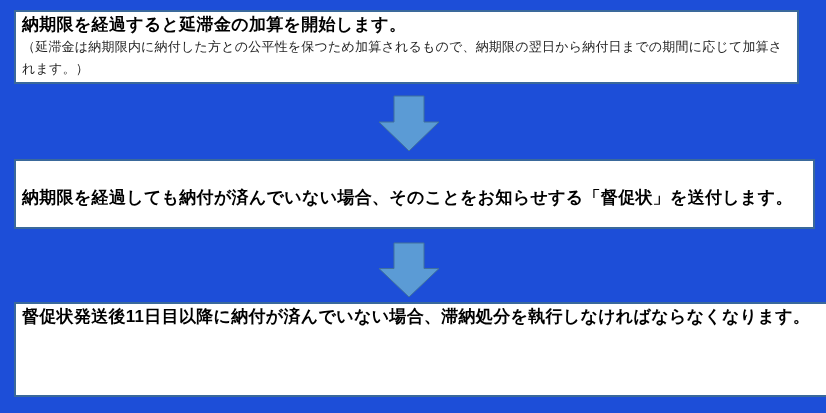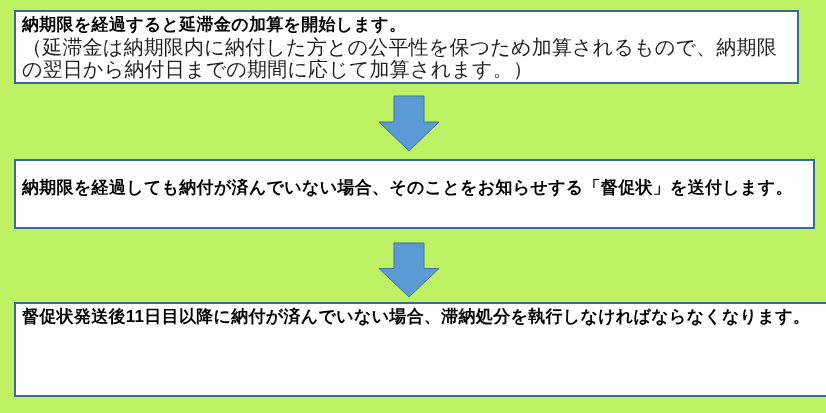--- a/index.html
+++ b/index.html
@@ -4,47 +4,47 @@
 <style>
   html, body {
     margin: 0;
     padding: 0;
     background: #ffffff;
   }
   .canvas {
     position: relative;
     width: 826px;
     height: 413px;
-    background: #bef264;
+    background: #1d4ed8;
     font-family: "Liberation Sans", "DejaVu Sans", sans-serif;
     overflow: hidden;
   }
   .step-box {
     position: absolute;
     box-sizing: border-box;
     border: 2px solid var(--box-border, #3A699B);
     background: #ffffff;
     padding: 2px 6px 2px 6px;
   }
   .step-box .title {
     font-size: 17px;
     font-weight: bold;
     color: var(--title-color, #000000);
     line-height: 22px;
     letter-spacing: 0.3px;
   }
   .step-box .note {
-    font-size: 20px;
+    font-size: 13px;
     font-weight: normal;
     color: var(--note-color, #1f1f1f);
     line-height: 22px;
     letter-spacing: 0.2px;
   }
   .box-1 { left: 14px; top: 10px;  width: 785px; height: 74px; }
-  .box-2 { left: 14px; top: 159px; width: 801px; height: 70px; padding-top: 16px; }
+  .box-2 { left: 14px; top: 159px; width: 801px; height: 70px; padding-top: 26px; }
   .box-3 { left: 14px; top: 302px; width: 819px; height: 95px; }
   .down-arrow {
     position: absolute;
     width: 62px;
     height: 57px;
   }
   .arrow-1 { left: 378px; top: 95px; }
   .arrow-2 { left: 378px; top: 242px; height: 56px; }
   .down-arrow polygon {
     fill: var(--arrow-fill, #5B9BD5);

